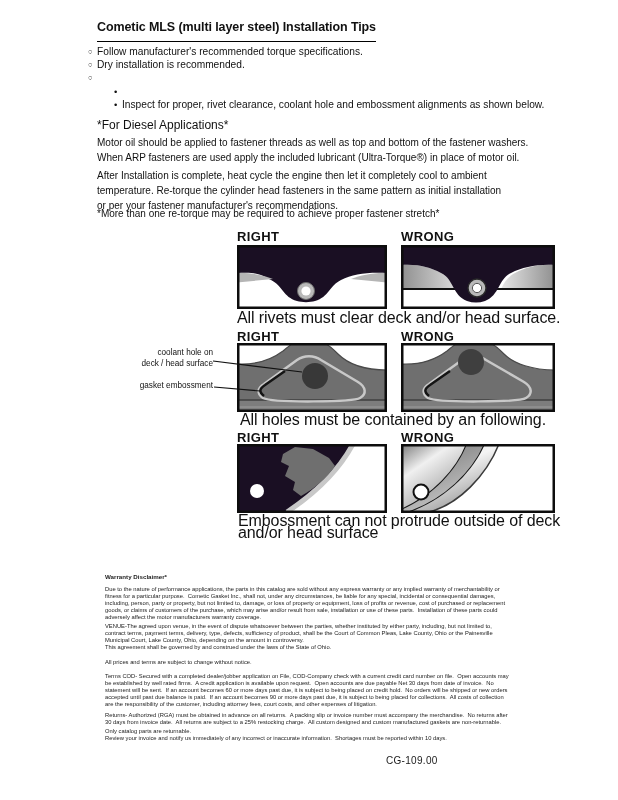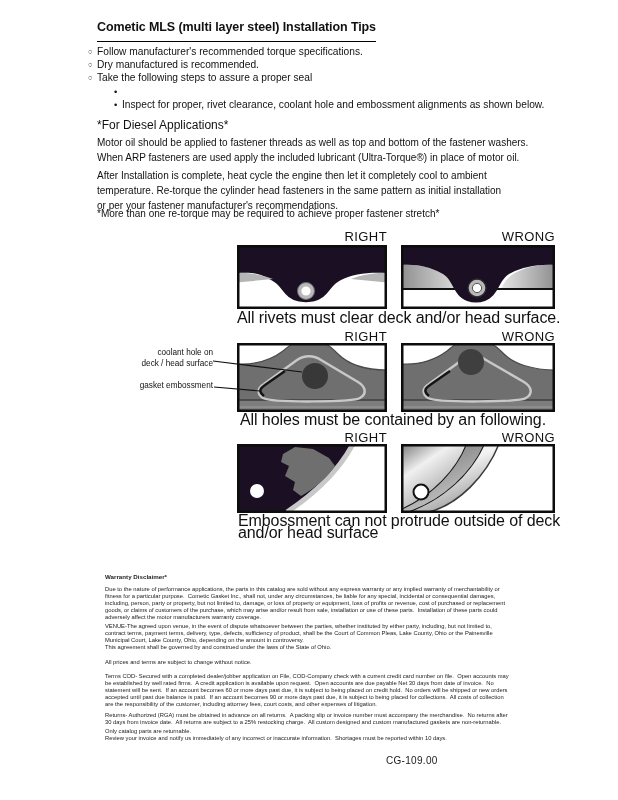--- a/index.html
+++ b/index.html
@@ -18,21 +18,21 @@
 
   .tips { left:88px; top:45px; font-size:10.2px; }
   .tiprow { display:flex; align-items:flex-start; line-height:13.2px; }
   .tiprow .mk { width:9px; font-size:7.5px; line-height:13.2px; flex:0 0 9px; }
   .tiprow.sub { padding-left:26px; }
   .tiprow.sub .mk { font-size:9.5px; width:8px; flex-basis:8px; }
 
   .diesel-h { left:97px; top:118px; font-size:12px; font-weight:normal; }
   .body-p { left:97px; font-size:10px; line-height:15px; }
 
-  .dlabel { font-weight:normal; font-size:13px; letter-spacing:0.4px; text-align:right; }
+  .dlabel { font-weight:bold; font-size:13px; letter-spacing:0.4px; text-align:left; }
   .dbox { border:0; }
   .dbox svg { display:block; }
   .dcap { font-weight:normal; font-size:16px; line-height:11.5px; letter-spacing:-0.1px; }
 
   .anno { left:95px; width:118px; text-align:right; font-size:8.2px; line-height:11px; }
 
   .overlay { left:0; top:0; pointer-events:none; }
 
   .w { left:105px; width:414px; font-size:5.8px; line-height:6.9px; color:#222; }
   .w-h { font-weight:bold; font-size:6.2px; }
@@ -44,25 +44,24 @@
 
 <div class="abs title">Cometic MLS (multi layer steel) Installation Tips</div>
 
 <div class="abs tips">
   <div class="tiprow">
     <span class="mk">○</span>
     <span class="pre">Follow manufacturer's recommended torque specifications.</span>
   </div>
   <div class="tiprow">
     <span class="mk">○</span>
-    <span class="pre">Dry manufactured is recommended.</span>
+    <span class="pre">Dry installation is recommended.</span>
   </div>
   <div class="tiprow">
     <span class="mk">○</span>
-    <span class="pre">Take the following steps to assure a proper seal</span>
   </div>
   <div class="tiprow sub">
     <span class="mk">•</span>
   </div>
   <div class="tiprow sub">
     <span class="mk">•</span>
     <span class="pre">Inspect for proper, rivet clearance, coolant hole and embossment alignments as shown below.</span>
   </div>
 </div>
 

